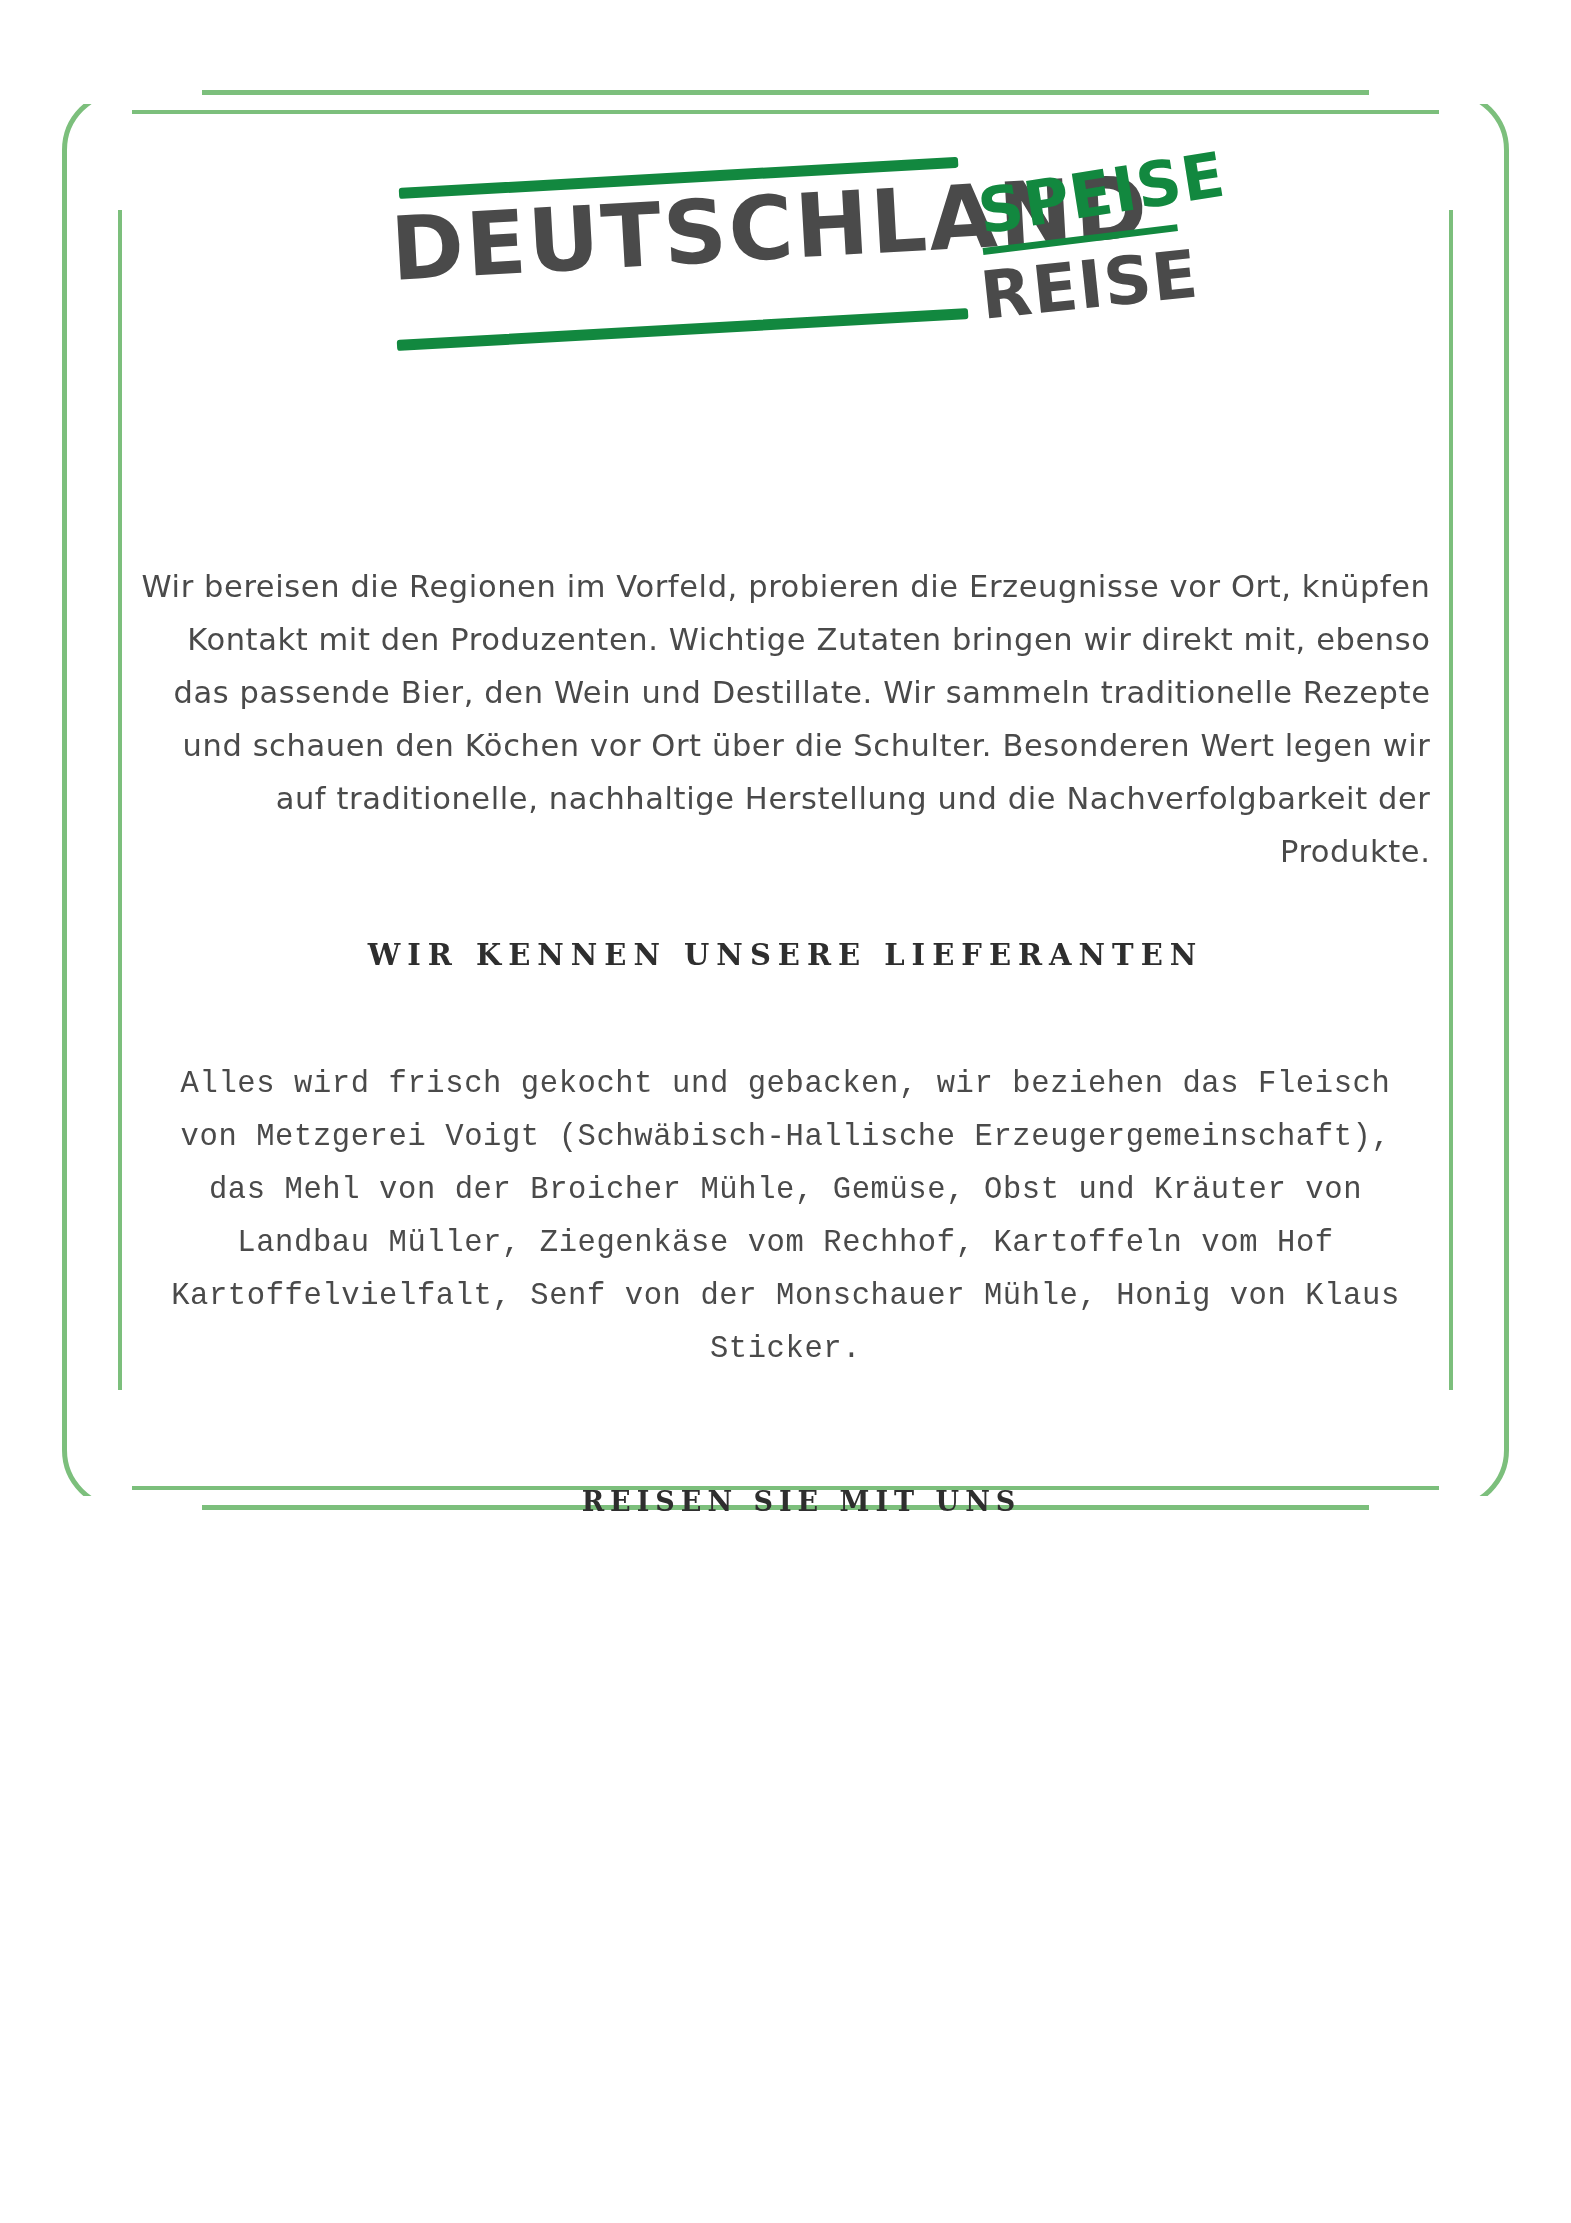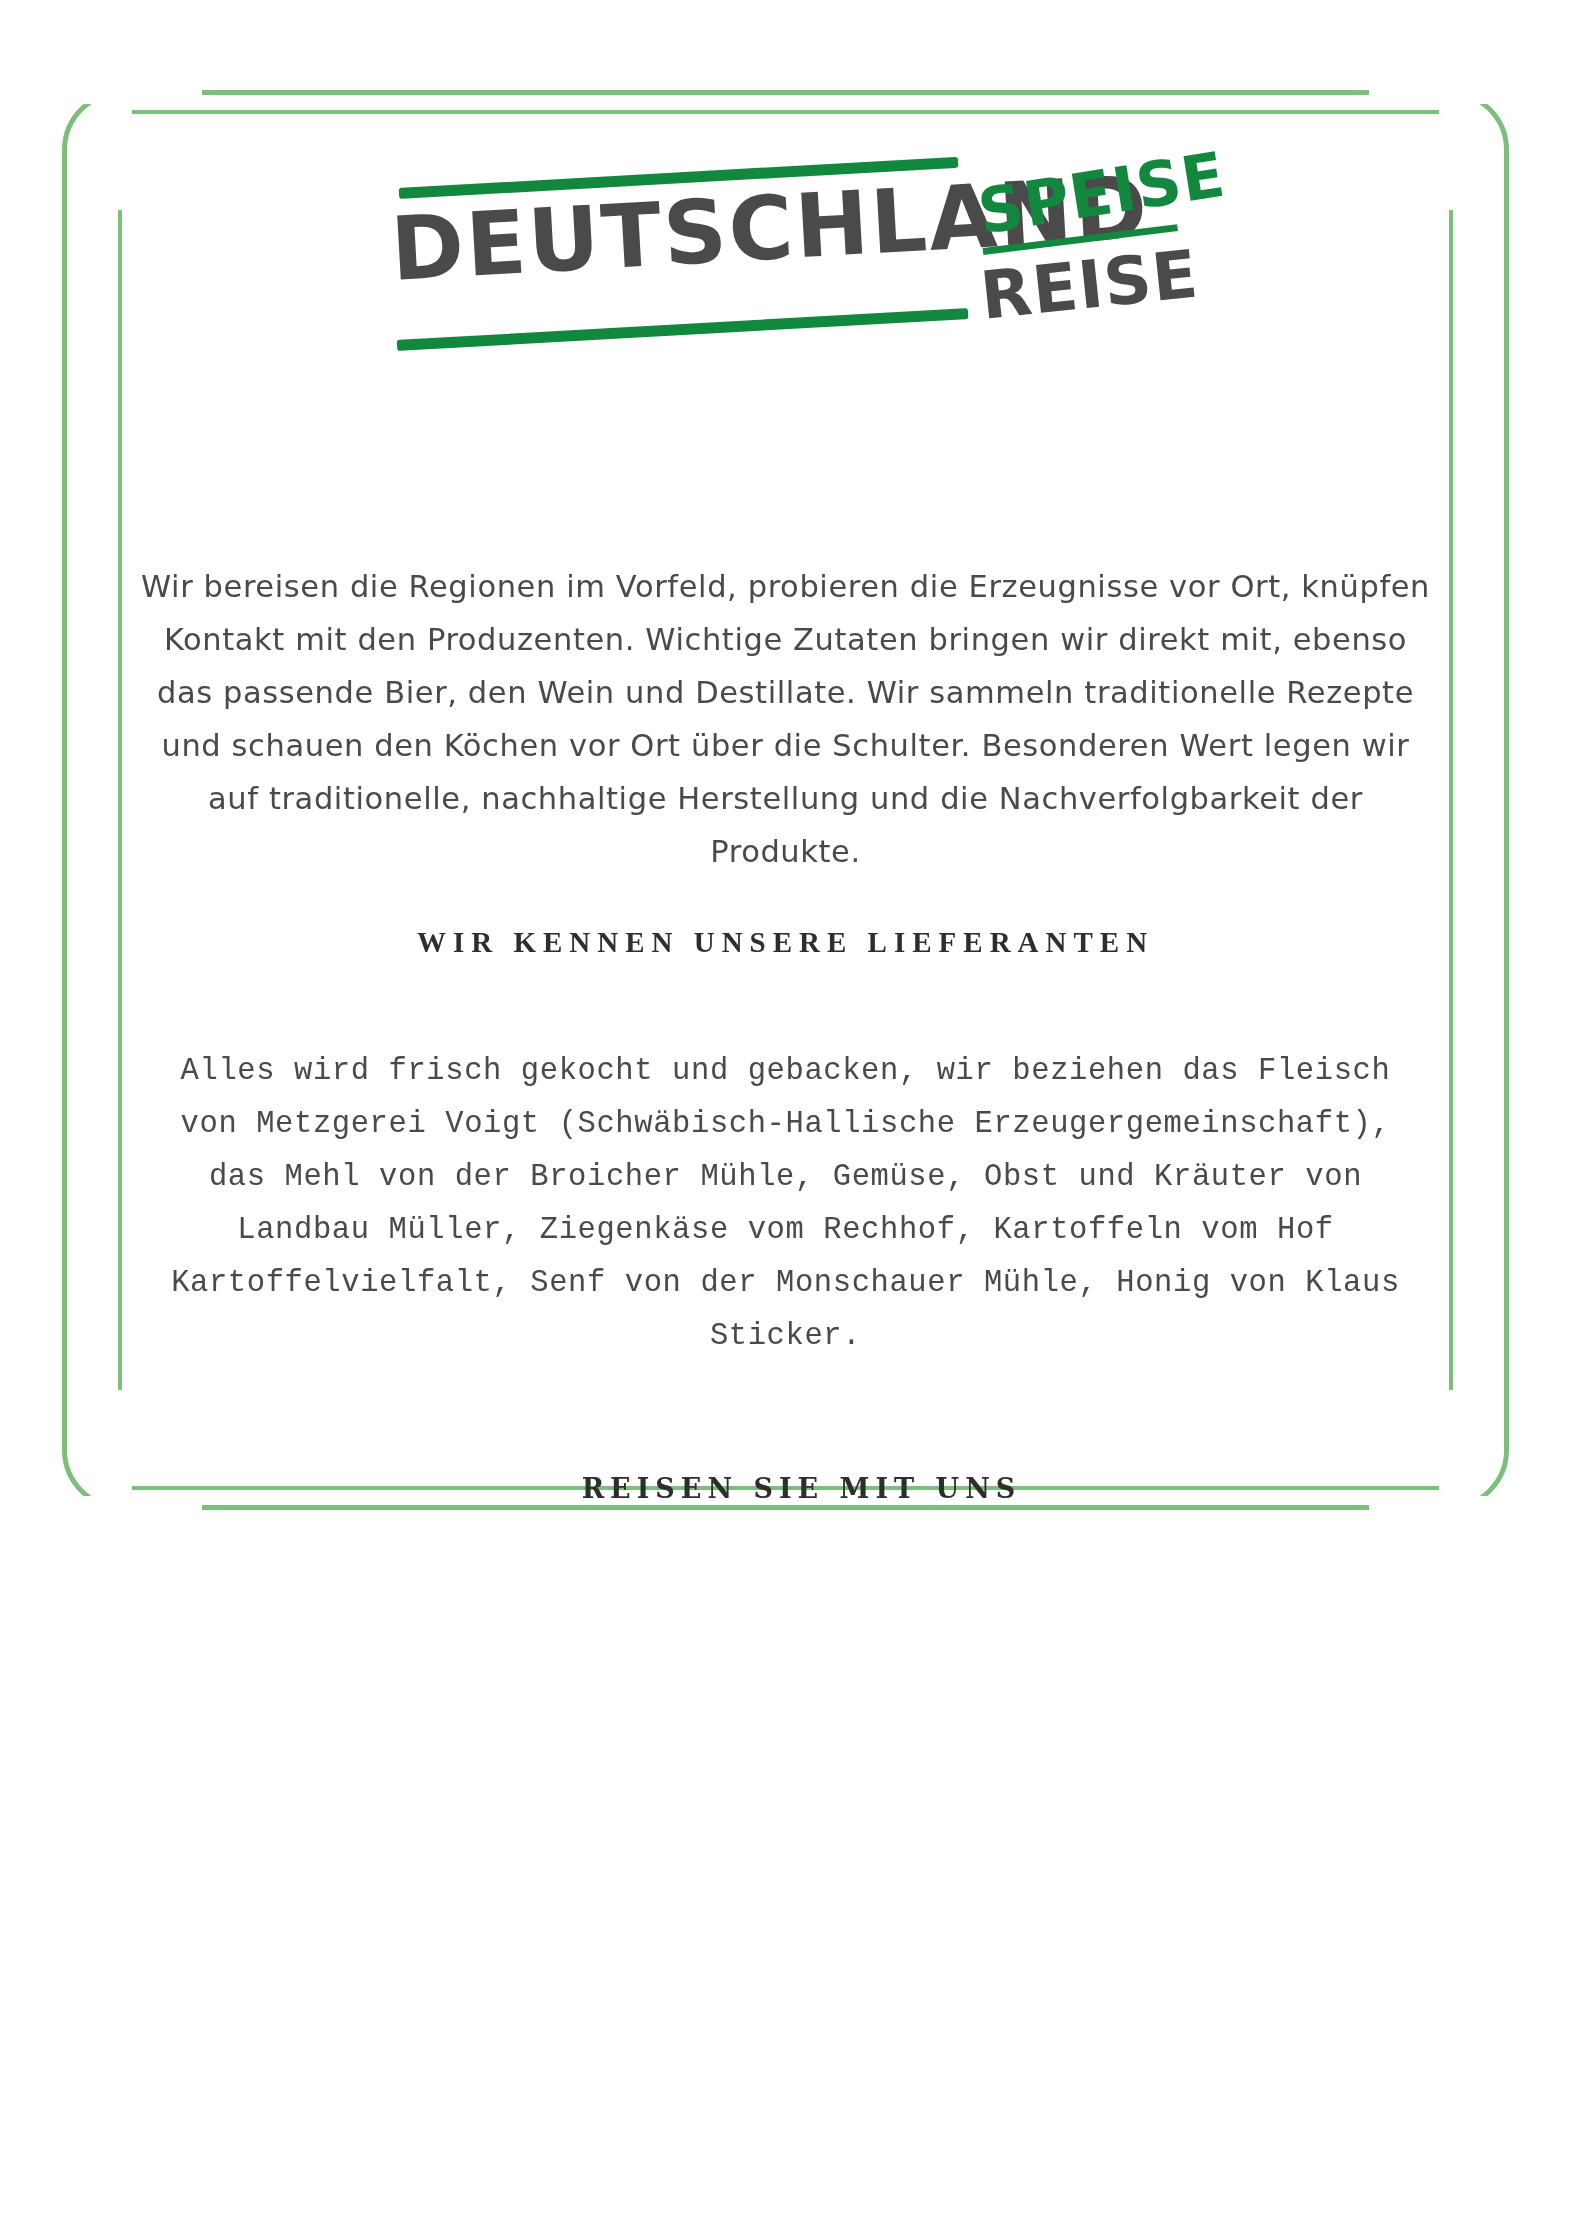--- a/index.html
+++ b/index.html
@@ -140,21 +140,21 @@
   }
   .heading {
     font-family: "DejaVu Serif", serif;
     font-weight: 700;
     font-size: 29px;
     letter-spacing: 7px;
     color: #2e2e2e;
     margin: 0;
   }
   .heading-1 { margin-bottom: 84px; }
-  .heading-2 { margin-top: 48px; margin-bottom: 86px; font-family: Liberation Serif, serif; }
+  .heading-2 { margin-top: 60px; margin-bottom: 86px; }
   .heading-3 {
     margin-top: 110px;
     font-size: 27px;
     letter-spacing: 6px;
     padding-left: 32px;
   }
   .para {
     font-family: "DejaVu Sans", sans-serif;
     font-size: 30.5px;
     line-height: 53px;
@@ -162,20 +162,21 @@
     letter-spacing: 0.6px;
     margin: 0 auto;
     max-width: 1300px;
   }
   .para-intro {
     max-width: 1080px;
     margin-bottom: 58px;
   }
   .para-main {
     max-width: 1290px;
+    text-align: right;
   }
   .para-sup {
     max-width: 1280px;
     font-family: Liberation Mono, monospace;
   }
   .bold-inline {
     font-weight: 700;
     color: #2f2f2f;
   }
 </style>

